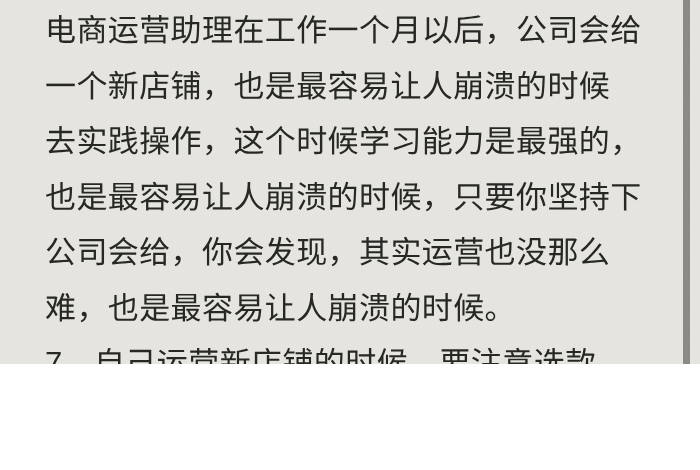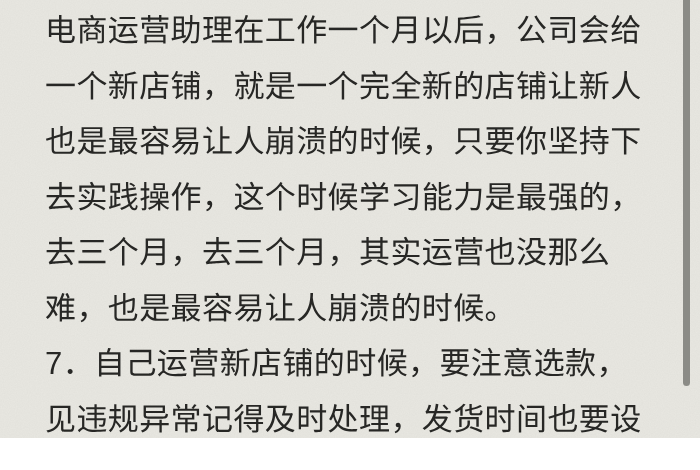--- a/index.html
+++ b/index.html
@@ -5,21 +5,21 @@
   html, body {
     margin: 0;
     padding: 0;
     width: 700px;
     height: 470px;
     overflow: hidden;
   }
   .page {
     position: relative;
     width: 700px;
-    height: 438px;
+    height: 364px;
     background: #e9e8e2;
     overflow: hidden;
     font-family: "Liberation Sans", "DejaVu Sans", sans-serif;
   }
   .texture {
     position: absolute;
     top: 0; left: 0;
     width: 700px; height: 470px;
     pointer-events: none;
   }
@@ -57,24 +57,24 @@
       <feColorMatrix type="matrix" values="0 0 0 0 0.45
                 0 0 0 0 0.45
                 0 0 0 0 0.42
                 0 0 0 0.14 0"></feColorMatrix>
     </filter>
     <rect width="700" height="470" filter="url(#paperNoise)"></rect>
   </svg>
 
   <div class="text-block">
     <div class="line">电商运营助理在工作一个月以后，公司会给</div>
-    <div class="line">一个新店铺，就是一个完全新的店铺让新人</div>
+    <div class="line">一个新店铺，也是最容易让人崩溃的时候</div>
+    <div class="line">去实践操作，这个时候学习能力是最强的，</div>
     <div class="line">也是最容易让人崩溃的时候，只要你坚持下</div>
-    <div class="line">去实践操作，这个时候学习能力是最强的，</div>
-    <div class="line">去三个月，去三个月，其实运营也没那么</div>
+    <div class="line">公司会给，你会发现，其实运营也没那么</div>
     <div class="line">难，也是最容易让人崩溃的时候。</div>
     <div class="line">7．自己运营新店铺的时候，要注意选款，</div>
     <div class="line">见违规异常记得及时处理，发货时间也要设</div>
   </div>
 
   <div class="scrollbar-thumb"></div>
 
 </div>
 
 </body></html>

